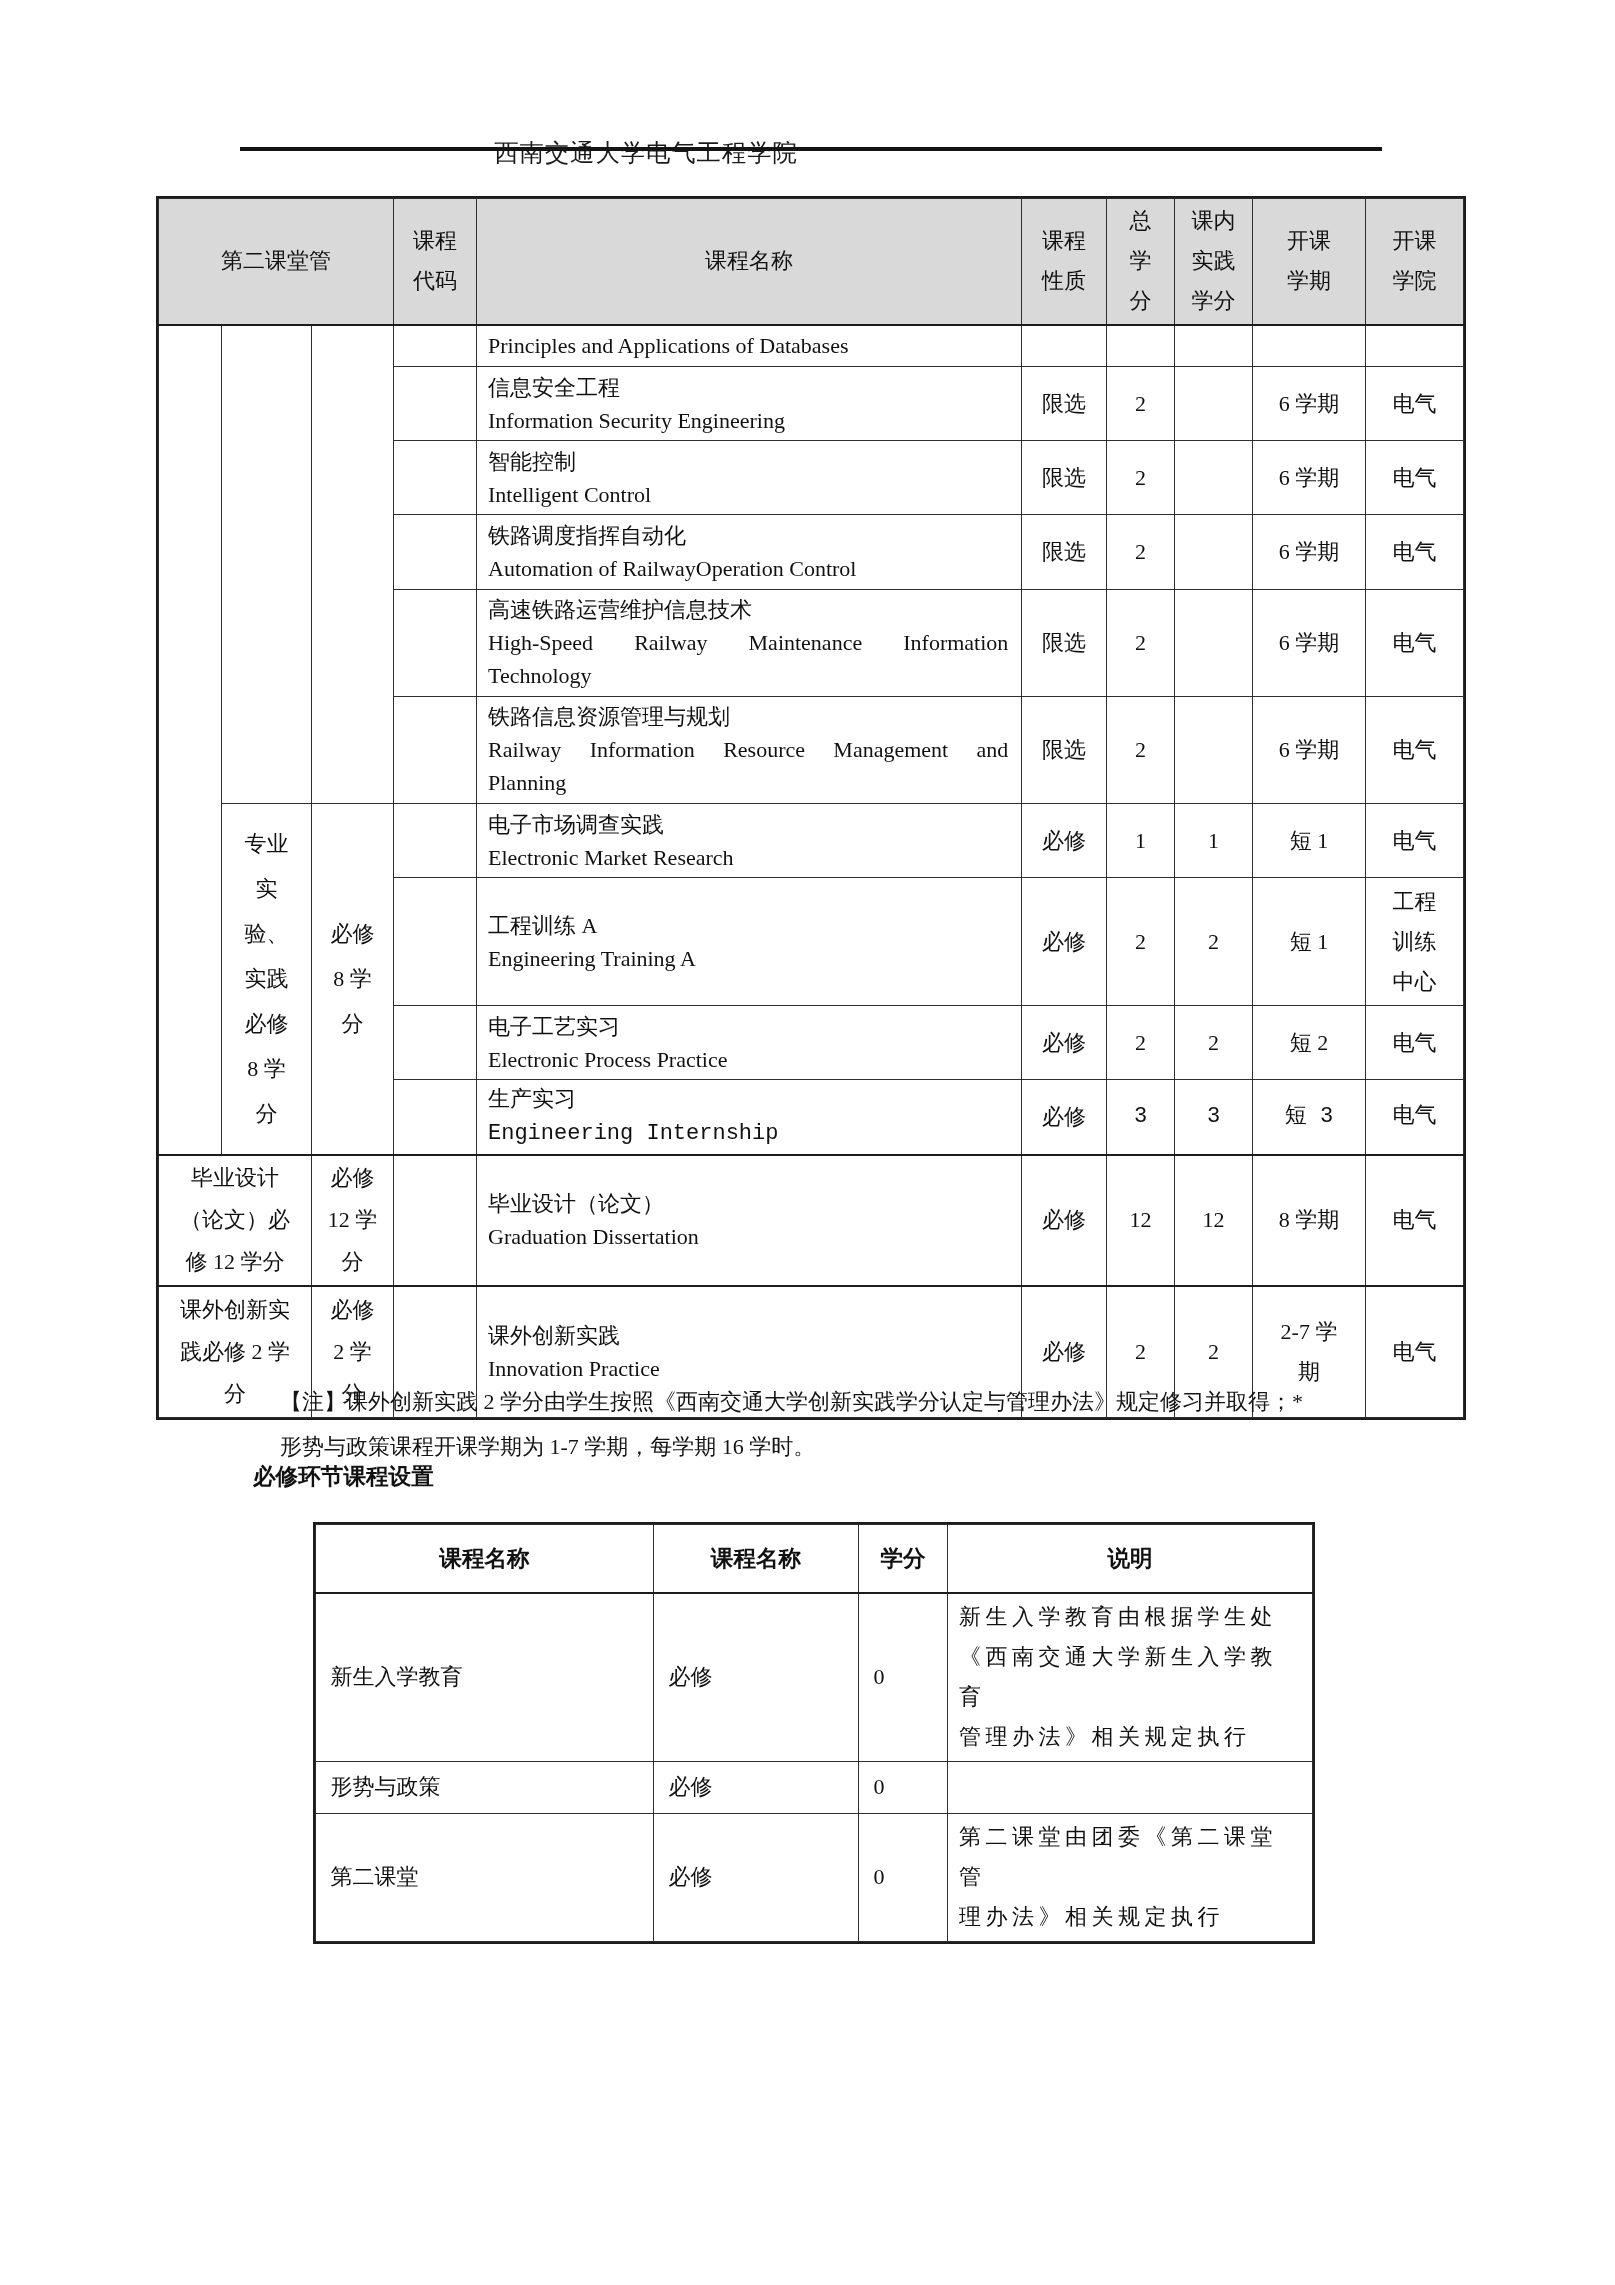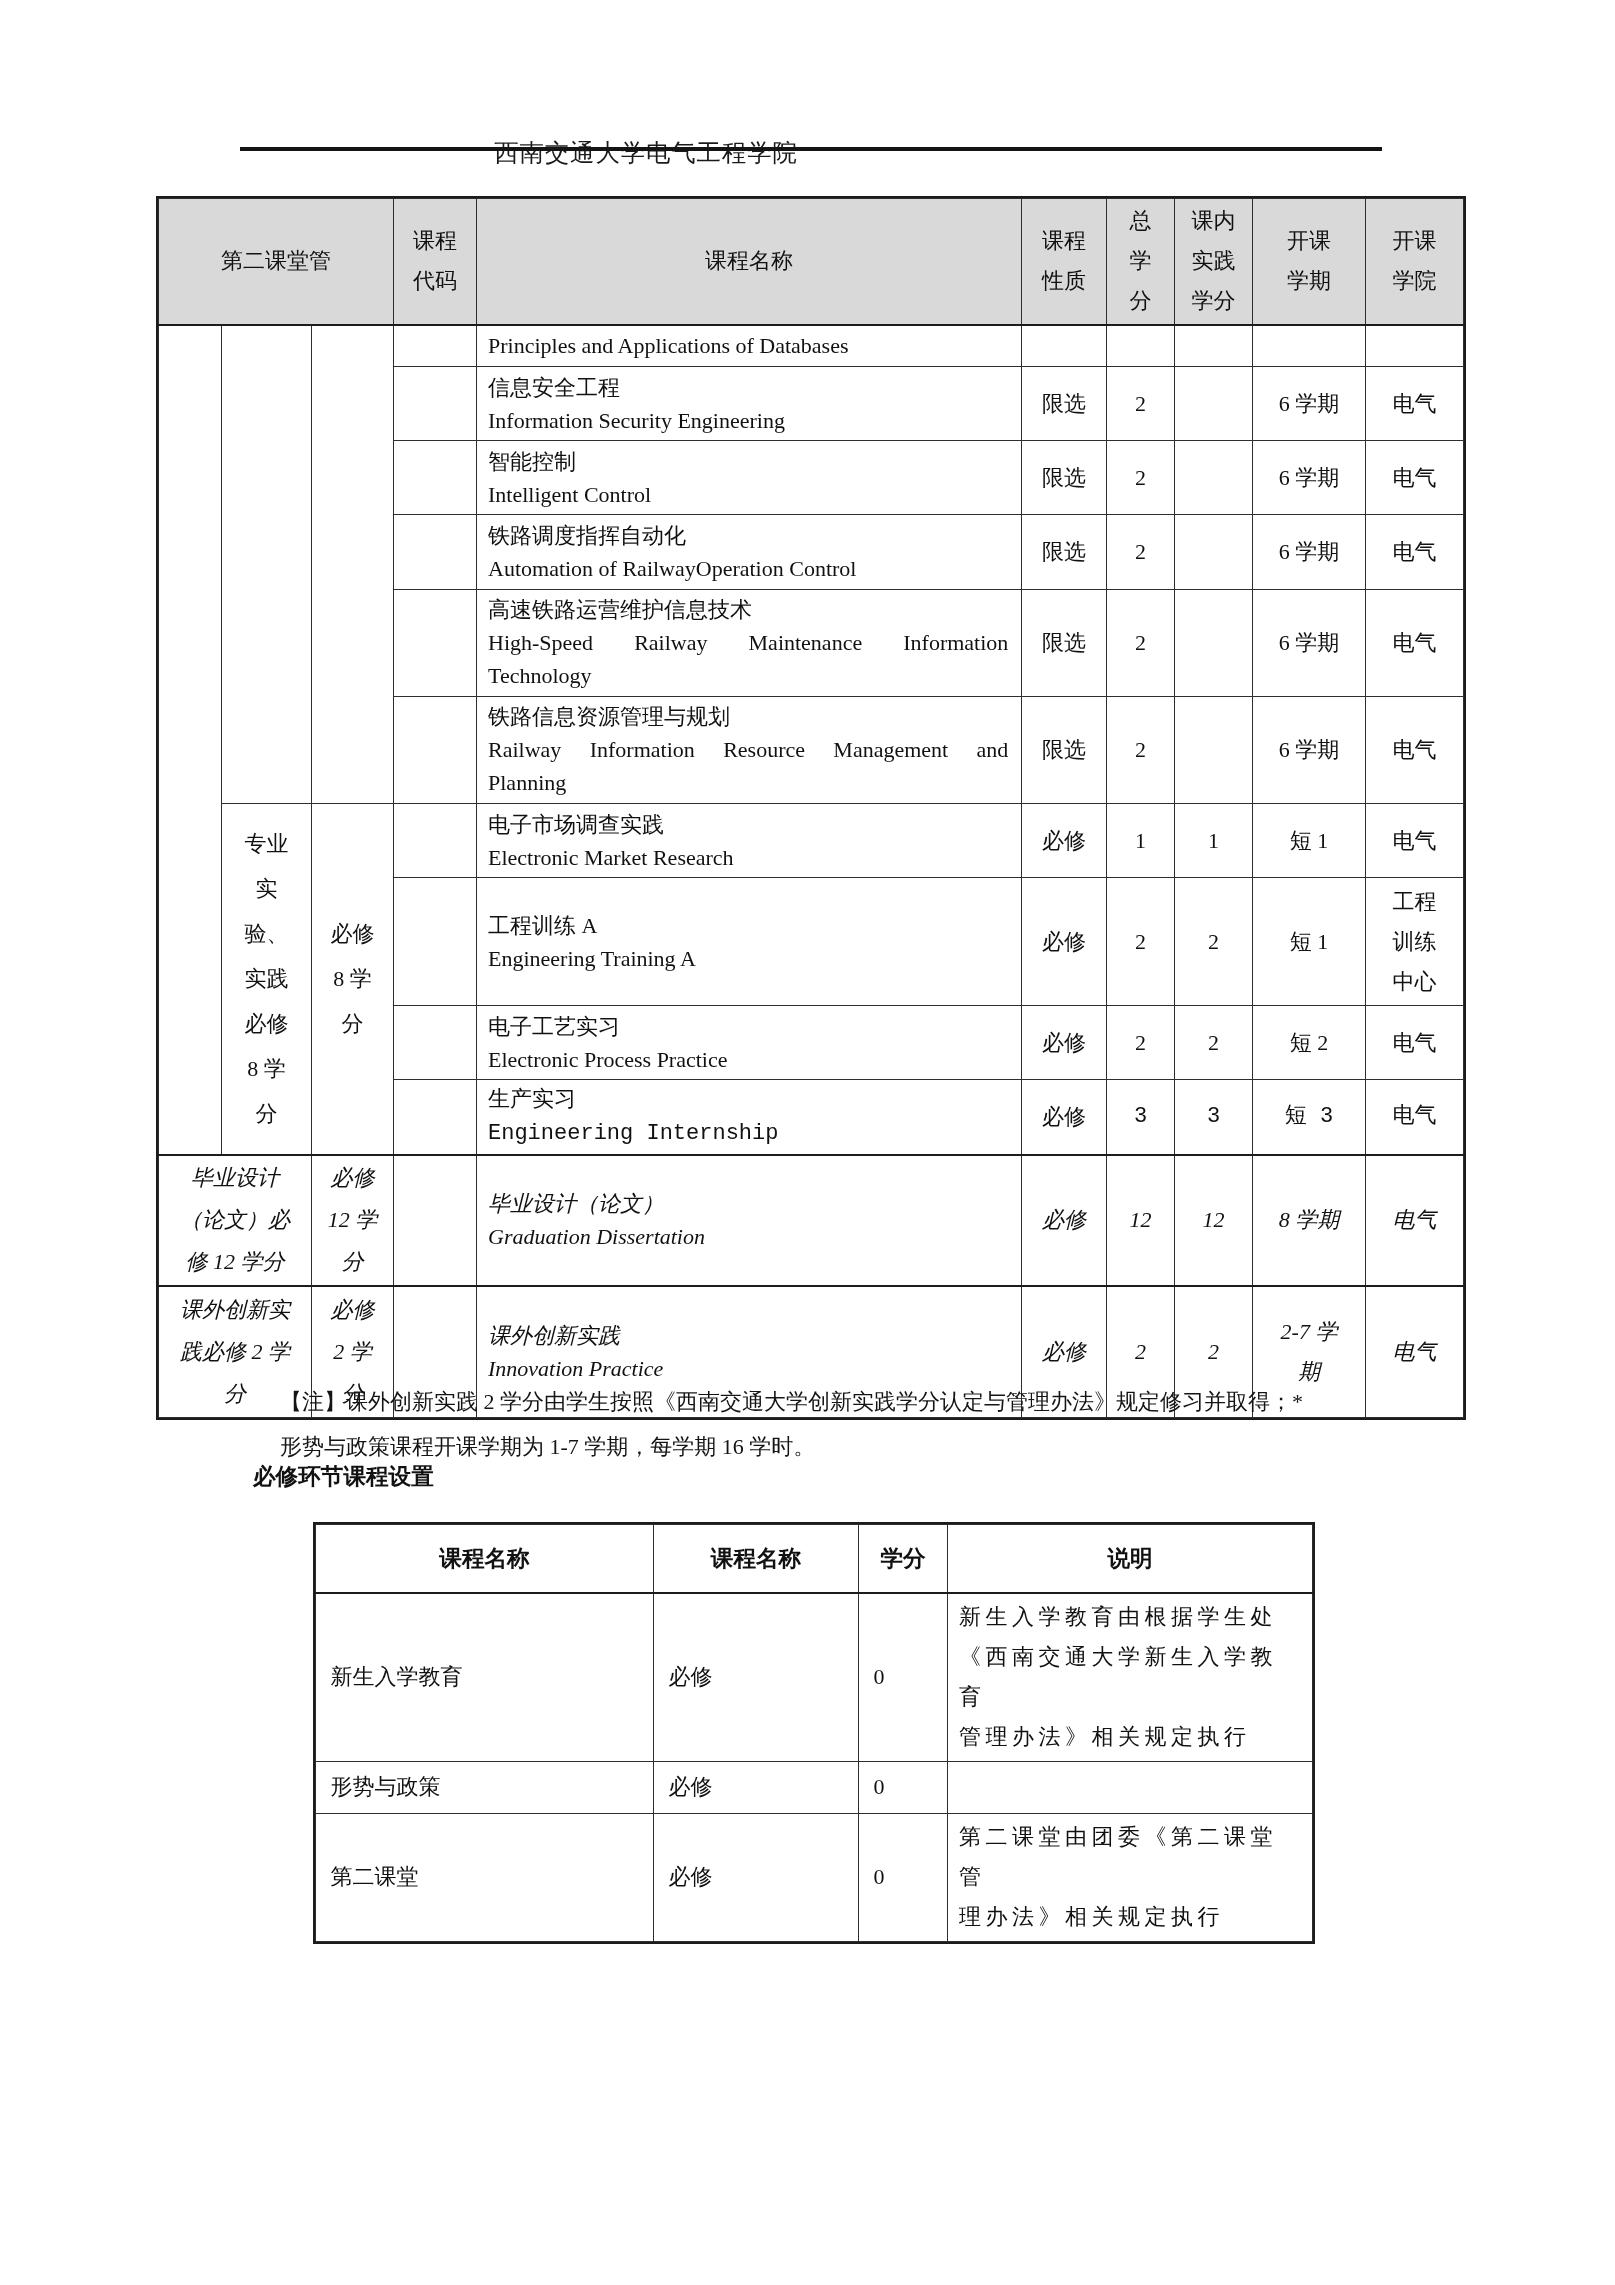--- a/index.html
+++ b/index.html
@@ -25,21 +25,21 @@
   #main-table tbody tr:nth-child(3){height:71px;}
   #main-table tbody tr:nth-child(4){height:73px;}
   #main-table tbody tr:nth-child(5){height:100px;}
   #main-table tbody tr:nth-child(6){height:100px;}
   #main-table tbody tr:nth-child(7){height:71px;}
   #main-table tbody tr:nth-child(8){height:128px;}
   #main-table tbody tr:nth-child(9){height:68px;}
   #main-table tbody tr:nth-child(10){height:71px;font-family:Liberation Mono, monospace;}
   #main-table tbody tr:nth-child(11){height:128px;}
   #main-table tbody tr:nth-child(12){height:121px;}
-  #main-table tr.sect td{border-top:2.7px solid #1c1c1c;font-style:italic;}
+  #main-table tr.sect td{border-top:2.7px solid #1c1c1c;}
   #main-table td.name-cell{text-align:left;padding:3.6px 12.7px 3.6px 11px;white-space:normal;}
   .zh-line{line-height:33px;white-space:pre-line;}
   .en-line{line-height:33px;}
   .en-just{text-align:justify;text-align-last:justify;}
   td.v-label{line-height:45px;}
   td.v-label-sm{line-height:42px;}
   td.term-cell,td.college-cell{line-height:40px;margin-top:28px;}
 
   
   .note-block{position:absolute;left:241px;top:1379px;width:1176px;

